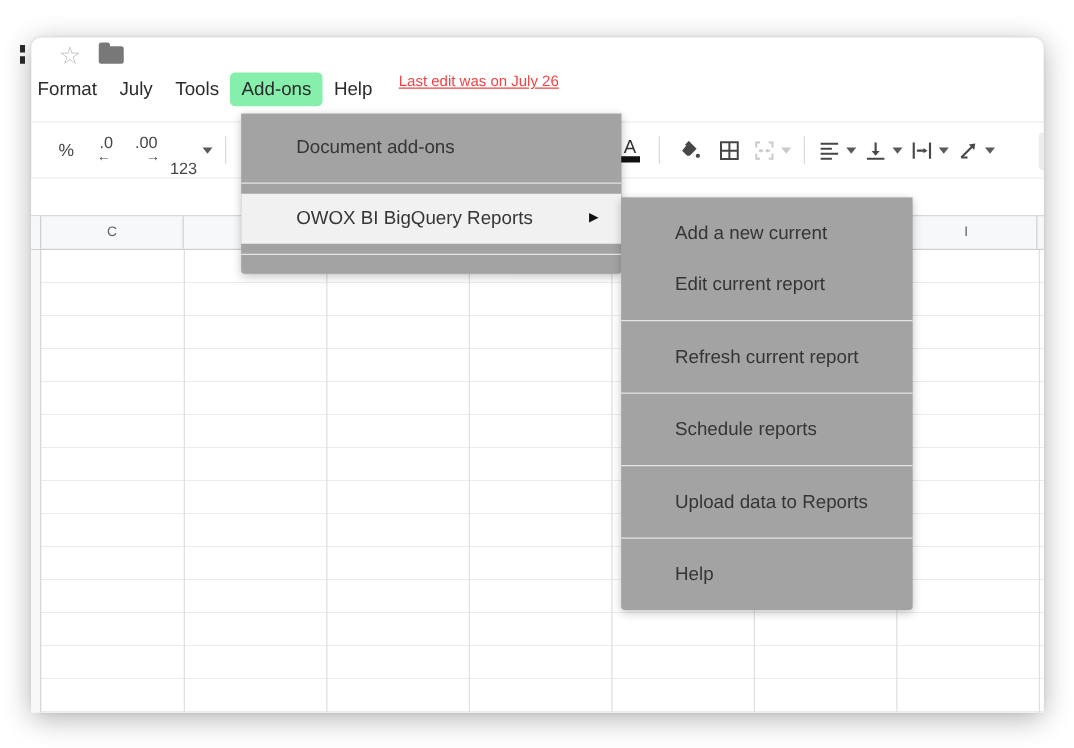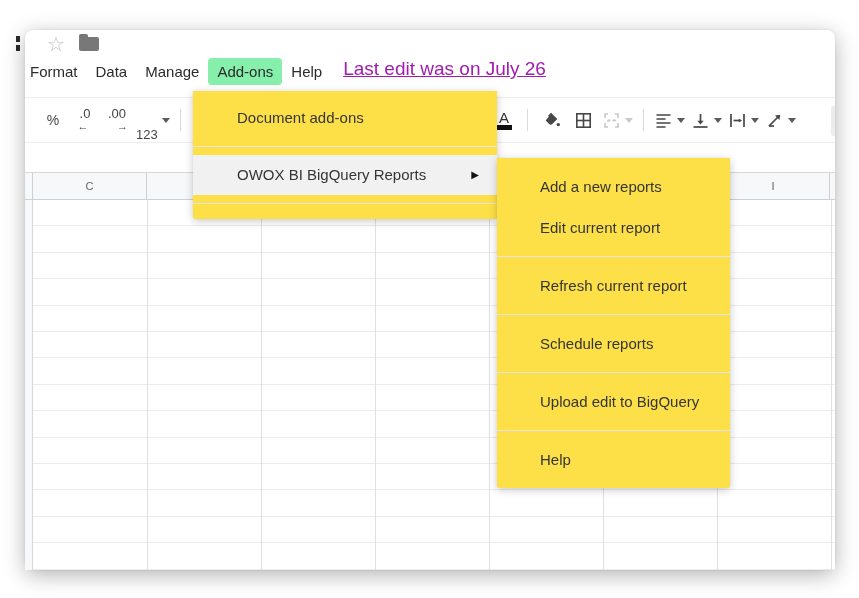--- a/index.html
+++ b/index.html
@@ -22,21 +22,21 @@
             background:#787878; border-radius:2px; }
   .folder::before { content:""; position:absolute; left:0; top:-3px; width:9px; height:4px;
                     background:#787878; border-radius:2px 2px 0 0; }
 
   
   .menubar { position:absolute; left:0; top:28px; width:100%; height:39px;
              display:flex; align-items:flex-start; font-size:15px; color:#2b2b2b; }
   .menubar .mitem { padding:5px 9px; cursor:default; border-radius:4px; }
   .mitem.first { margin-left:-4px; }
   .mitem.active { background:#86efac; }
-  .lastedit { margin-left:12px; font-size:19px; color:#a21caf;
+  .lastedit { margin-left:12px; font-size:12px; color:#ef4444;
               text-decoration:underline; cursor:pointer; }
 
   
   .toolbar { position:absolute; left:0; top:67px; width:100%; height:46px;
              border-top:1px solid #ededed; border-bottom:1px solid #ededed;
              display:flex; align-items:center; color:#454545; }
   .tbgroup { display:flex; align-items:center; }
   .tbtn { display:flex; align-items:center; justify-content:center;
           min-width:26px; height:30px; margin:0 3px; border-radius:3px; cursor:pointer; }
   .tdiv { width:1px; height:22px; background:#dadada; margin:0 7px; }
@@ -72,21 +72,21 @@
 
   
   .grid { position:absolute; left:0; top:170px; width:100%; height:370px; background:#fff;
           background-image:repeating-linear-gradient(to bottom,
             transparent 0, transparent 25.4px, #ececec 25.4px, #ececec 26.4px); }
   .vline { position:absolute; top:0; width:1px; height:100%; background:#e0e0e0; }
   .rowhdr { position:absolute; left:0; top:0; width:8px; height:100%;
             background:#f7f8f9; border-right:1px solid #d8d8d8; }
 
   
-  .menu { position:absolute; background:#fde047; font-size:15px; color:#353535;
+  .menu { position:absolute; background:#a3a3a3; font-size:15px; color:#353535;
           box-shadow:0 2px 8px rgba(0,0,0,.22), 0 0 1px rgba(0,0,0,.1); }
   .menu-main { left:168px; top:61px; width:304px; padding:7px 0; z-index:10;
                border-radius:0 0 3px 3px; }
   .menu-sub { left:472px; top:128px; width:233px; padding:8px 0; z-index:11;
               border-radius:0 0 3px 3px; }
   .menu .item { height:40px; line-height:40px; padding-left:44px; cursor:pointer;
                 position:relative; white-space:nowrap; }
   .menu-sub .item { height:41px; line-height:41px; padding-left:43px; }
   .menu .item.hl { background:#f1f1f1; }
   .menu .divider { border-top:1px solid #e4e4e4; margin:8px 0; }
@@ -104,22 +104,22 @@
 
   <div class="window">
 
     <div class="topbar">
       <div class="star">☆</div>
       <div class="folder"></div>
     </div>
 
     <div class="menubar">
       <span class="mitem first">Format</span>
-      <span class="mitem">Data</span>
-      <span class="mitem">Manage</span>
+      <span class="mitem">July</span>
+      <span class="mitem">Tools</span>
       <span class="mitem active">Add-ons</span>
       <span class="mitem">Help</span>
       <span class="lastedit">Last edit was on July 26</span>
     </div>
 
     <div class="toolbar">
       <div class="tbgroup" style="margin-left:12px;">
         <div class="tbtn pct">
           <span>%</span>
         </div>
@@ -236,26 +236,26 @@
       <div class="item">Document add-ons</div>
       <div class="divider"></div>
       <div class="item hl">
         <span>OWOX BI BigQuery Reports</span>
         <span class="subarrow">▶</span>
       </div>
       <div class="divider"></div>
     </div>
 
     <div class="menu menu-sub">
-      <div class="item">Add a new reports</div>
+      <div class="item">Add a new current</div>
       <div class="item">Edit current report</div>
       <div class="divider"></div>
       <div class="item">Refresh current report</div>
       <div class="divider"></div>
       <div class="item">Schedule reports</div>
       <div class="divider"></div>
-      <div class="item">Upload edit to BigQuery</div>
+      <div class="item">Upload data to Reports</div>
       <div class="divider"></div>
       <div class="item">Help</div>
     </div>
 
   </div>
 </div>
 
 </body></html>

